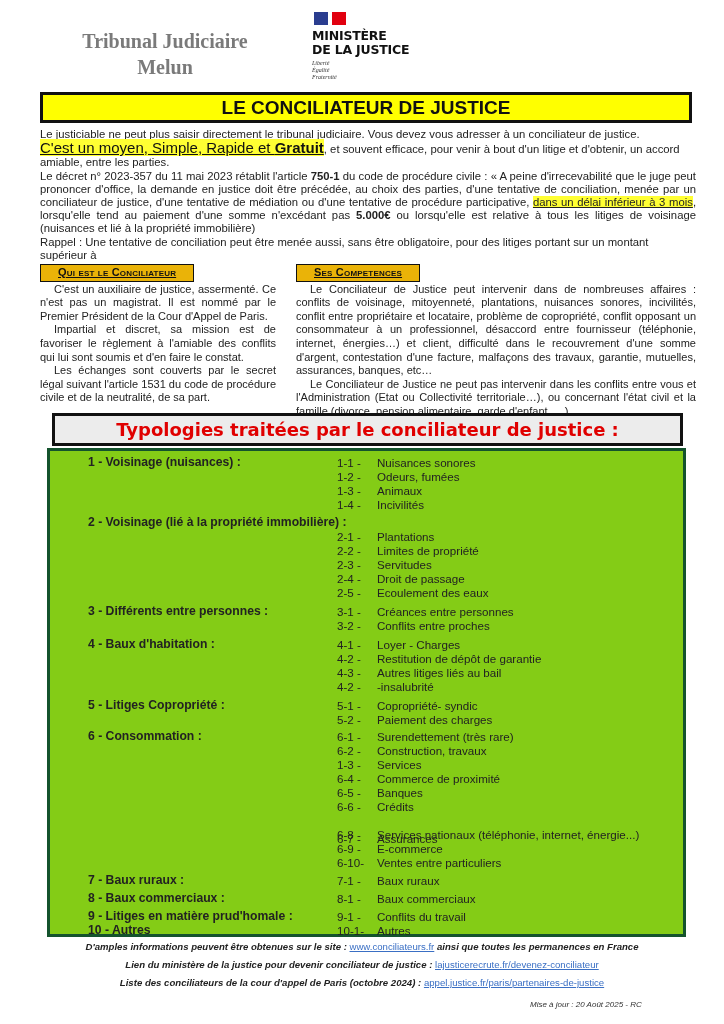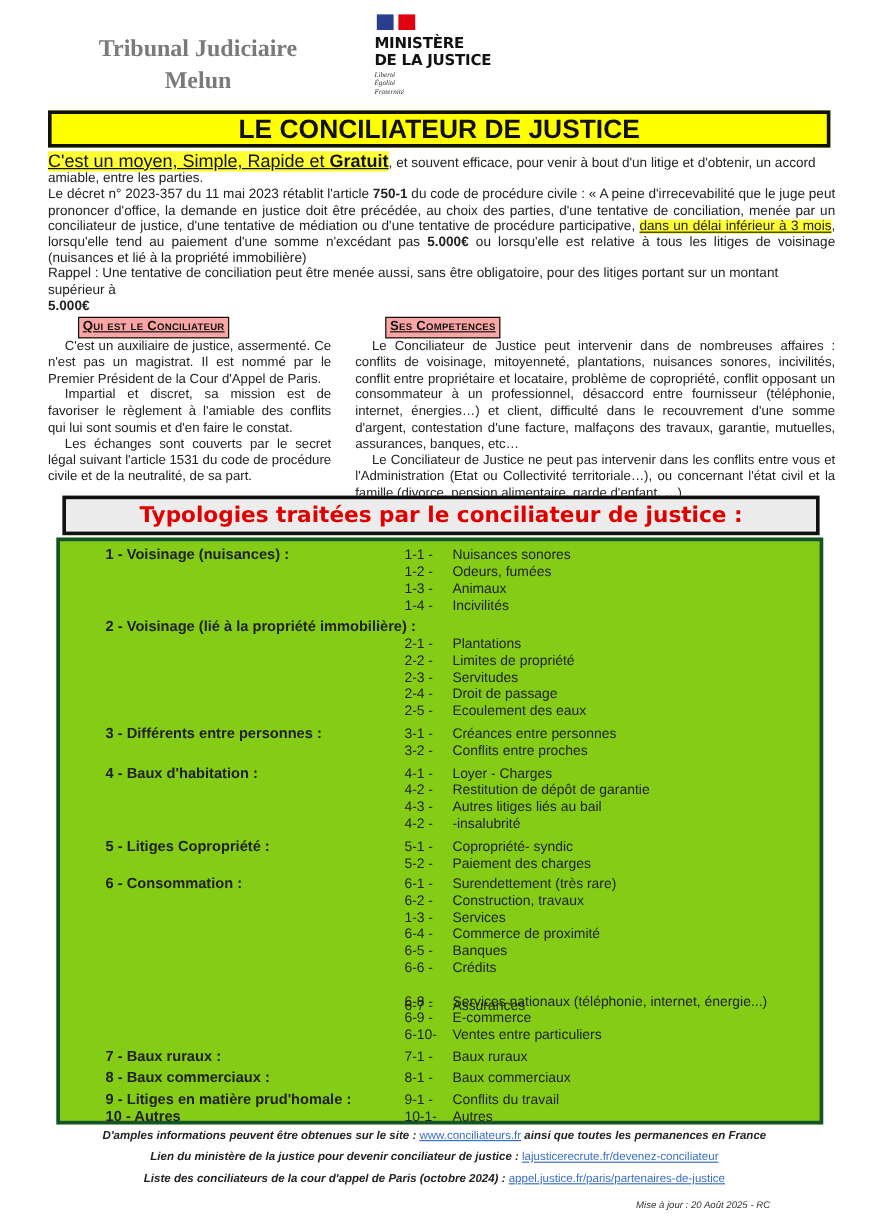--- a/index.html
+++ b/index.html
@@ -15,33 +15,33 @@
     .flag { display: flex; gap: 4px; margin-left: 2px; }
     .flag .blue { width: 14px; height: 13px; background: #2a3d8f; }
     .flag .red { width: 14px; height: 13px; background: #e1000f; }
     .logo .name { font-family: "DejaVu Sans", sans-serif; font-weight: bold; font-size: 12.5px; line-height: 14px; color: #111; margin-top: 4px; letter-spacing: -0.2px; }
     .logo .motto { font-family: "Liberation Serif", serif; font-style: italic; font-size: 6px; line-height: 7px; color: #333; margin-top: 3px; }
 
     .title-banner {
       position: absolute; left: 40px; top: 92px; width: 652px; height: 31px;
       background: #ffff00; border: 3px solid #111;
       display: flex; align-items: center; justify-content: center;
-      font-weight: bold; font-size: 22px; color: #111;
+      font-weight: bold; font-size: 19px; color: #111;
     }
 
     .intro { position: absolute; left: 40px; top: 128px; width: 656px; font-size: 11.3px; line-height: 13.2px; color: #222; }
     .intro p { margin: 0; }
     .intro .just { text-align: justify; }
     .hl { background: #ffff33; }
     .big-hl { font-size: 15px; text-decoration: underline; background: #ffff33; color: #111; }
 
     .section-head {
-      display: inline-block; background: #fca5a5; border: 1.5px solid #111;
-      font-weight: bold; font-size: 11px; padding: 1px 3px; color: #111;
-      font-variant: small-caps; text-decoration: underline; letter-spacing: 0.2px; margin-left: 25px;
+      display: inline-block; background: #eab308; border: 1.5px solid #111;
+      font-weight: bold; font-size: 11px; padding: 1px 17px; color: #111;
+      font-variant: small-caps; text-decoration: underline; letter-spacing: 0.2px;
     }
     .col-left { position: absolute; left: 40px; top: 264px; width: 236px; font-size: 11px; line-height: 13.6px; text-align: justify; }
     .col-right { position: absolute; left: 296px; top: 264px; width: 400px; font-size: 11px; line-height: 13.6px; text-align: justify; }
     .col-left p, .col-right p { text-indent: 14px; }
     .col-left .section-head, .col-right .section-head { margin-bottom: 1px; }
 
     .typo-banner {
       position: absolute; left: 52px; top: 413px; width: 631px; height: 33px;
       background: #ececec; border: 3px solid #111;
       display: flex; align-items: center; justify-content: center;
@@ -79,20 +79,21 @@
   <div class="motto">
     <div>Liberté</div>
     <div>Égalité</div>
     <div>Fraternité</div>
   </div>
 </div>
 
 <div class="title-banner">LE CONCILIATEUR DE JUSTICE</div>
 
 <div class="intro">
+  <p>Le justiciable ne peut plus saisir directement le tribunal judiciaire. Vous devez vous adresser à un conciliateur de justice.</p>
   <p>
     <span class="big-hl">C'est un moyen, Simple, Rapide et </span><span class="big-hl" style="font-weight:bold">Gratuit</span><span>, et souvent efficace, pour venir à bout d'un litige et d'obtenir, un accord amiable, entre les parties.</span>
   </p>
   <p class="just">
     <span>Le décret n° 2023-357 du 11 mai 2023 rétablit l'article </span><b>750-1</b><span> du code de procédure civile : « A peine d'irrecevabilité que le juge peut prononcer d'office, la demande en justice doit être précédée, au choix des parties, d'une tentative de conciliation, menée par un conciliateur de justice, d'une tentative de médiation ou d'une tentative de procédure participative, </span><span class="hl" style="text-decoration:underline">dans un délai inférieur à 3 mois</span><span>, lorsqu'elle tend au paiement d'une somme n'excédant pas </span><b>5.000€</b><span> ou lorsqu'elle est relative à tous les litiges de voisinage (nuisances et lié à la propriété immobilière)</span>
   </p>
   <p>
     <span>Rappel : Une tentative de conciliation peut être menée aussi, sans être obligatoire, pour des litiges portant sur un montant supérieur à </span><br><b>5.000€</b>
   </p>
 </div>

